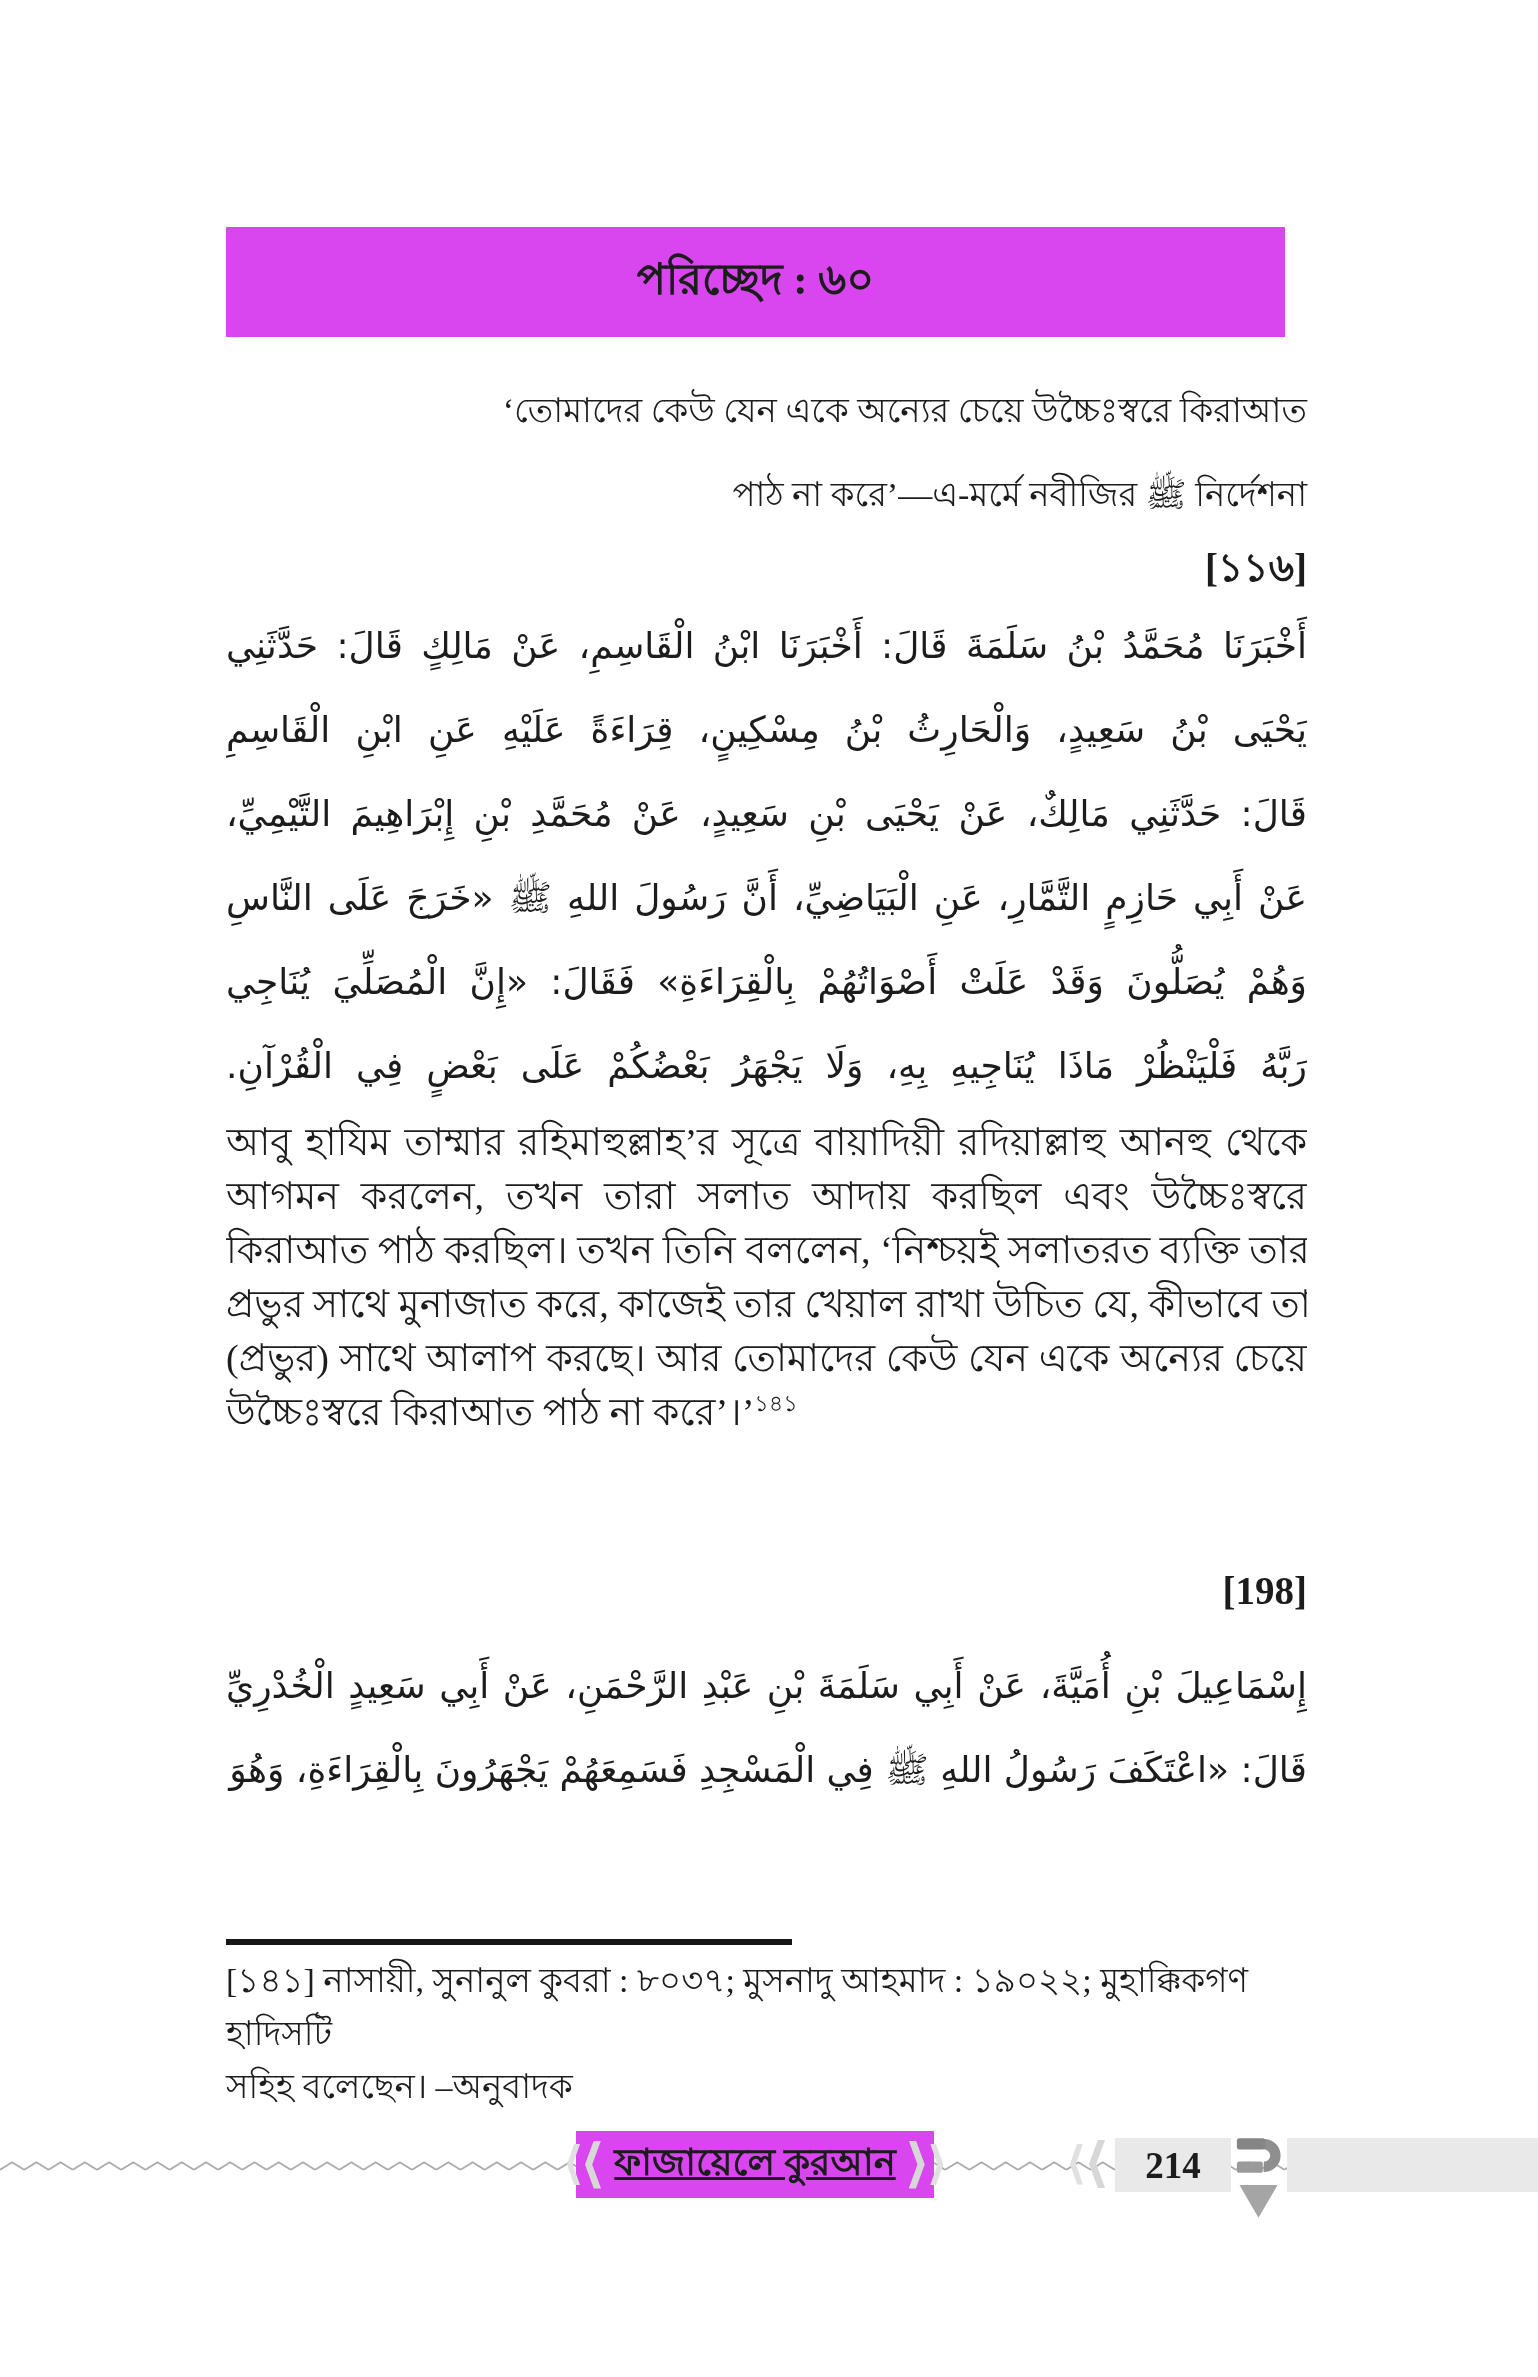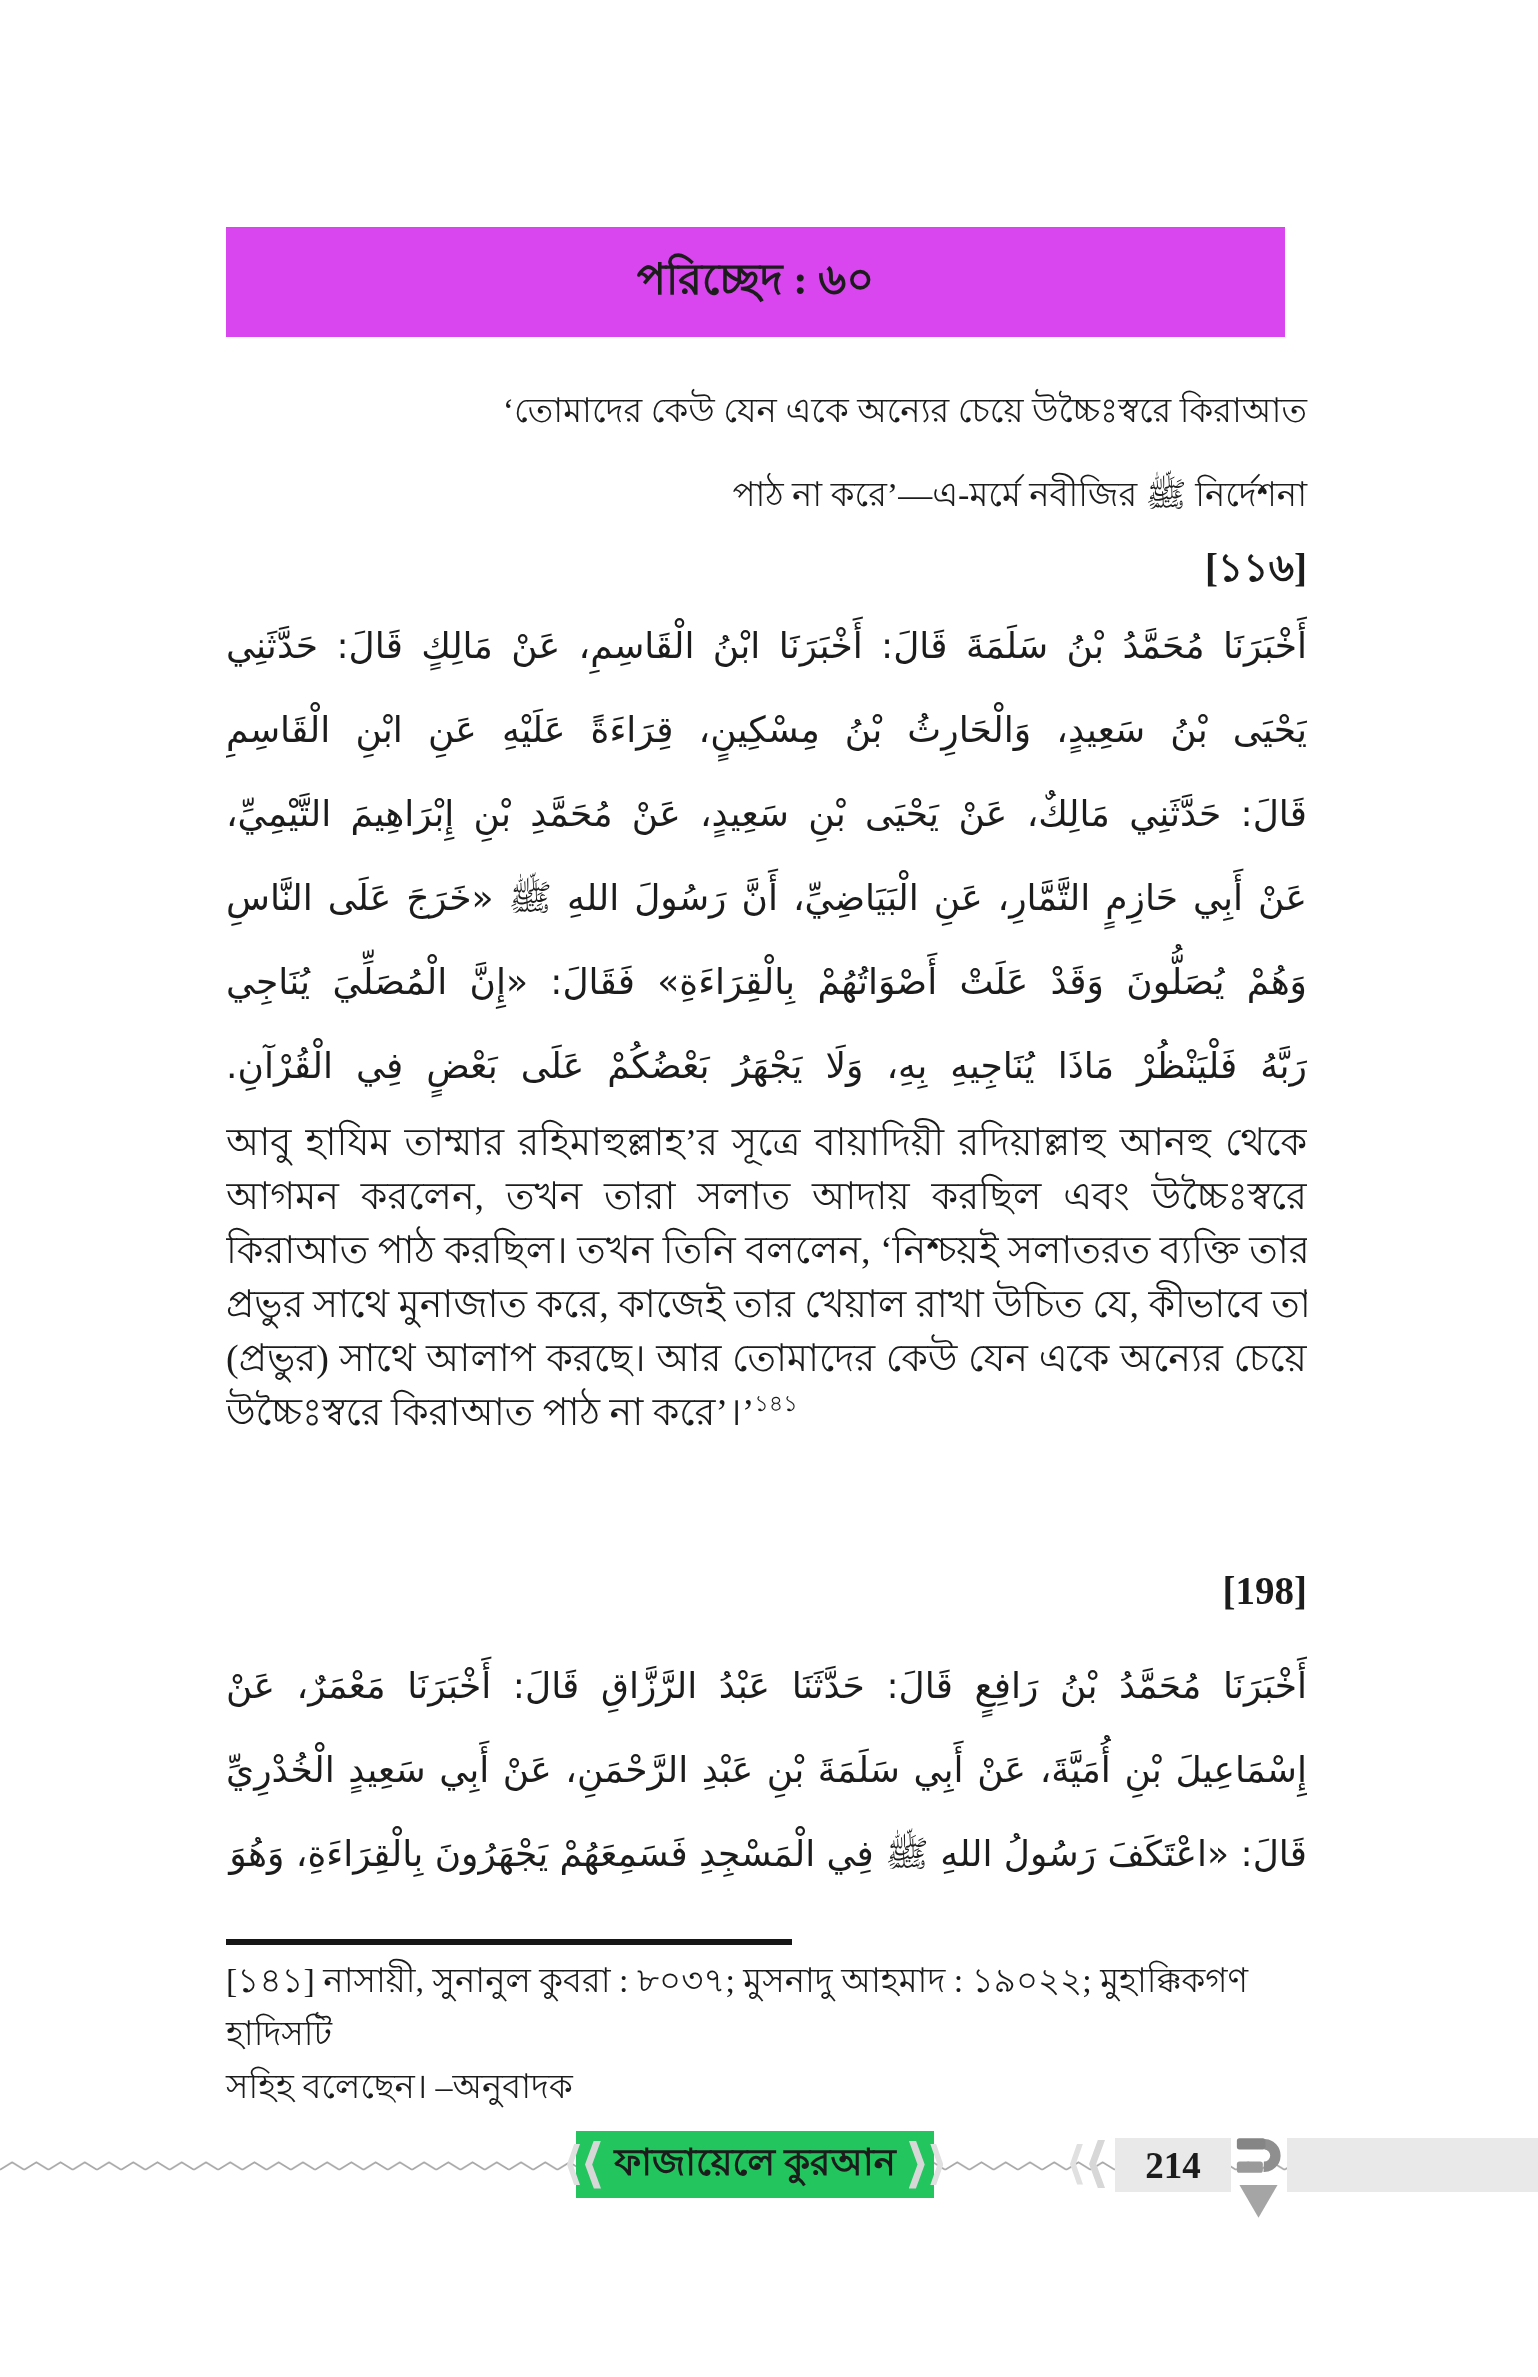--- a/index.html
+++ b/index.html
@@ -31,22 +31,22 @@
   .bengali .b-line{height:54px;line-height:54px;text-align:justify;text-align-last:justify;white-space:nowrap;overflow:hidden;}
   .bengali .b-last{text-align:left;text-align-last:left;}
   sup.fn-ref{font-size:22.4px;vertical-align:super;line-height:0;text-align:right;}
   
   .fn-sep{left:226px;top:1939px;width:566px;height:5.6px;background:#161616;}
   .footnote{left:226px;top:1954px;width:1081px;font-size:34px;}
   .footnote .f-line{min-height:53px;line-height:53px;}
   
   .zigzag{left:0;top:2152px;width:1538px;height:28px;}
   .footer-center{
-    left:576px;top:2131px;width:358px;height:67px;background:#22c55e;
-    display:flex;align-items:center;justify-content:center;gap:13px;
+    left:576px;top:2131px;width:358px;height:67px;background:#d946ef;
+    display:flex;align-items:center;justify-content:center;gap:13px;text-decoration:underline;
   }
   .footer-title{font-size:37px;font-weight:bold;white-space:nowrap;}
   .chev{width:16px;height:48px;background:#d7d7d7;
     clip-path:polygon(0 0,45% 0,100% 50%,45% 100%,0 100%,55% 50%);flex:none;}
   .chev.small{width:13px;height:41px;background:#e0e0e0;}
   .chev-left{transform:scaleX(-1);}
   .chev-group{display:flex;gap:5.6px;align-items:center;}
   .pageno-chev{left:1070px;top:2139px;height:50px;display:flex;align-items:center;gap:5.6px;}
   .pageno-box{
     left:1115px;top:2138px;width:116px;height:54px;background:#e9e9e9;
@@ -87,21 +87,20 @@
     <div class="b-line">প্রভুর সাথে মুনাজাত করে, কাজেই তার খেয়াল রাখা উচিত যে, কীভাবে তার</div>
     <div class="b-line">(প্রভুর) সাথে আলাপ করছে। আর তোমাদের কেউ যেন একে অন্যের চেয়ে</div>
     <div class="b-line b-last">
       <span>উচ্চৈঃস্বরে কিরাআত পাঠ না করে’।’</span><sup class="fn-ref">১৪১</sup>
     </div>
   </div>
 
   <div class="abs marker m117">[198]</div>
 
   <div class="abs arabic arabic2">
-    <div class="a-line">أَخْبَرَنَا مُحَمَّدُ بْنُ رَافِعٍ قَالَ: حَدَّثَنَا عَبْدُ الرَّزَّاقِ قَالَ: أَخْبَرَنَا مَعْمَرٌ، عَنْ</div>
     <div class="a-line">إِسْمَاعِيلَ بْنِ أُمَيَّةَ، عَنْ أَبِي سَلَمَةَ بْنِ عَبْدِ الرَّحْمَنِ، عَنْ أَبِي سَعِيدٍ الْخُدْرِيِّ</div>
     <div class="a-line">قَالَ: «اعْتَكَفَ رَسُولُ اللهِ ﷺ فِي الْمَسْجِدِ فَسَمِعَهُمْ يَجْهَرُونَ بِالْقِرَاءَةِ، وَهُوَ فِي</div>
   </div>
 
   <div class="abs fn-sep"></div>
   <div class="abs footnote">
     <div class="f-line">[১৪১]  নাসায়ী, সুনানুল কুবরা : ৮০৩৭; মুসনাদু আহমাদ : ১৯০২২; মুহাক্কিকগণ হাদিসটি</div>
     <div class="f-line">সহিহ বলেছেন। –অনুবাদক</div>
   </div>
 

